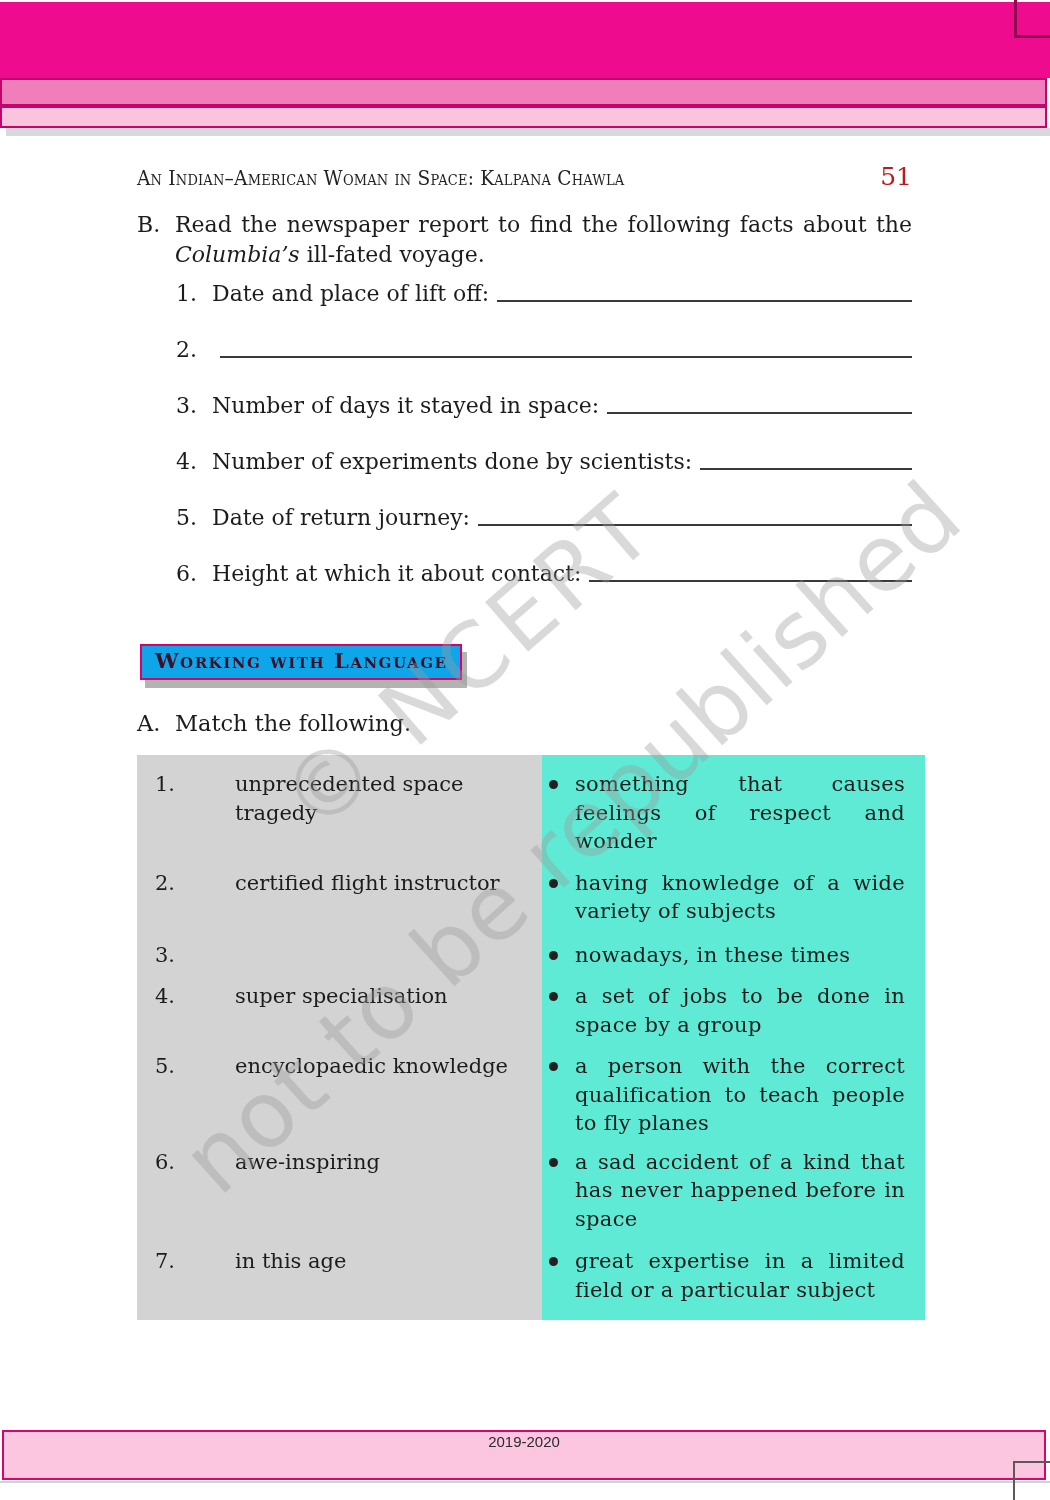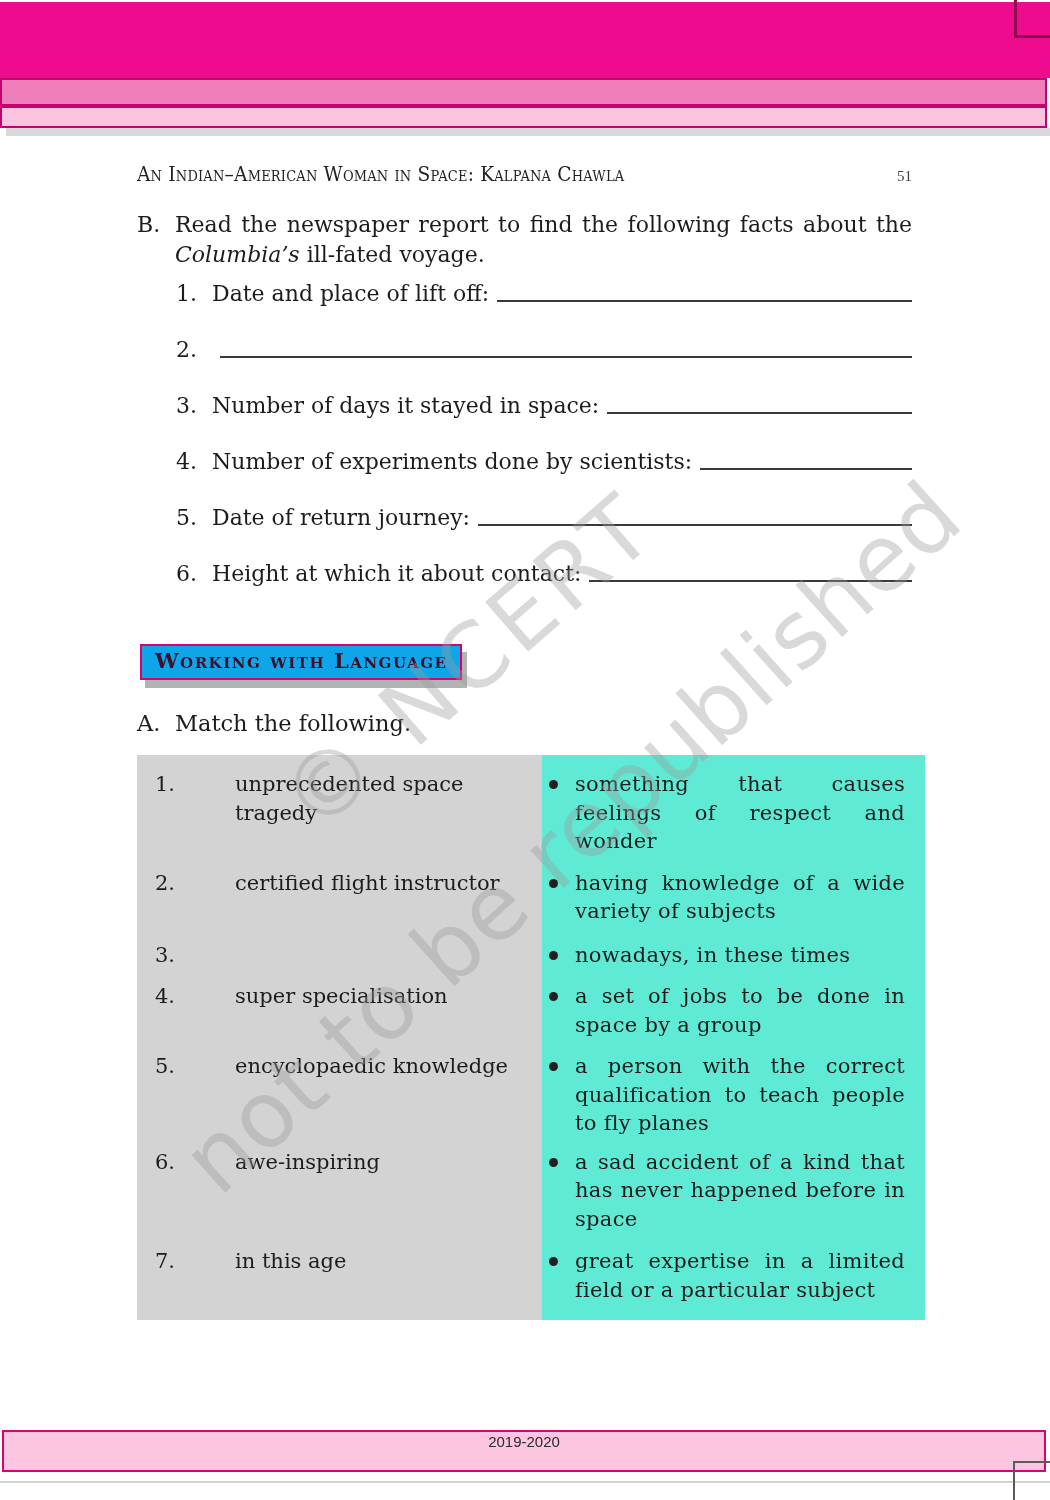--- a/index.html
+++ b/index.html
@@ -34,21 +34,21 @@
   }
   
   .header-row {
     position:absolute; left:137px; top:162px; width:775px;
     display:flex; justify-content:space-between; align-items:baseline;gap:28px;
   }
   .header-title {
     font-variant:small-caps; font-size:20px; letter-spacing:0.2px; color:#222;
     transform:scaleX(0.93); transform-origin:left center; white-space:nowrap;
   }
-  .page-num { font-size:15px; color:#404040;font-family:Liberation Serif, serif; }
+  .page-num { font-size:25px; color:#b91c1c; }
   
   .section-b {
     position:absolute; left:137px; top:210px; width:775px;
     display:flex; font-size:22px; line-height:30px;
   }
   .b-label { width:38px; flex:none; }
   .b-text { flex:1; text-align:justify; }
   
   .facts { position:absolute; left:137px; top:282px; width:775px; }
   .fact {
@@ -106,21 +106,21 @@
   .wm1 {
     left:468px; top:662px; font-size:90px; letter-spacing:6px;
     transform:translate(-50%,-50%) rotate(-41deg);
   }
   .wm2 {
     left:572px; top:838px; font-size:92px; letter-spacing:1px;
     transform:translate(-50%,-50%) rotate(-42deg);
   }
   
   .footer-bar {
-    position:absolute; left:2px; top:1430px; width:1044px; height:42px;
+    position:absolute; left:2px; top:1430px; width:1044px; height:50px;
     background:#FCC6E1; border:2.5px solid #D6066E;
   }
   .footer-year {
     position:absolute; left:0; top:0; width:100%; text-align:center;
     font-family:"Liberation Sans","DejaVu Sans",sans-serif;
     font-size:15px; color:#2b2b2b; line-height:19px;
   }
   .footer-hairline {
     position:absolute; left:0; top:1481px; width:1050px; height:2px;
     background:#D2D2D2;

